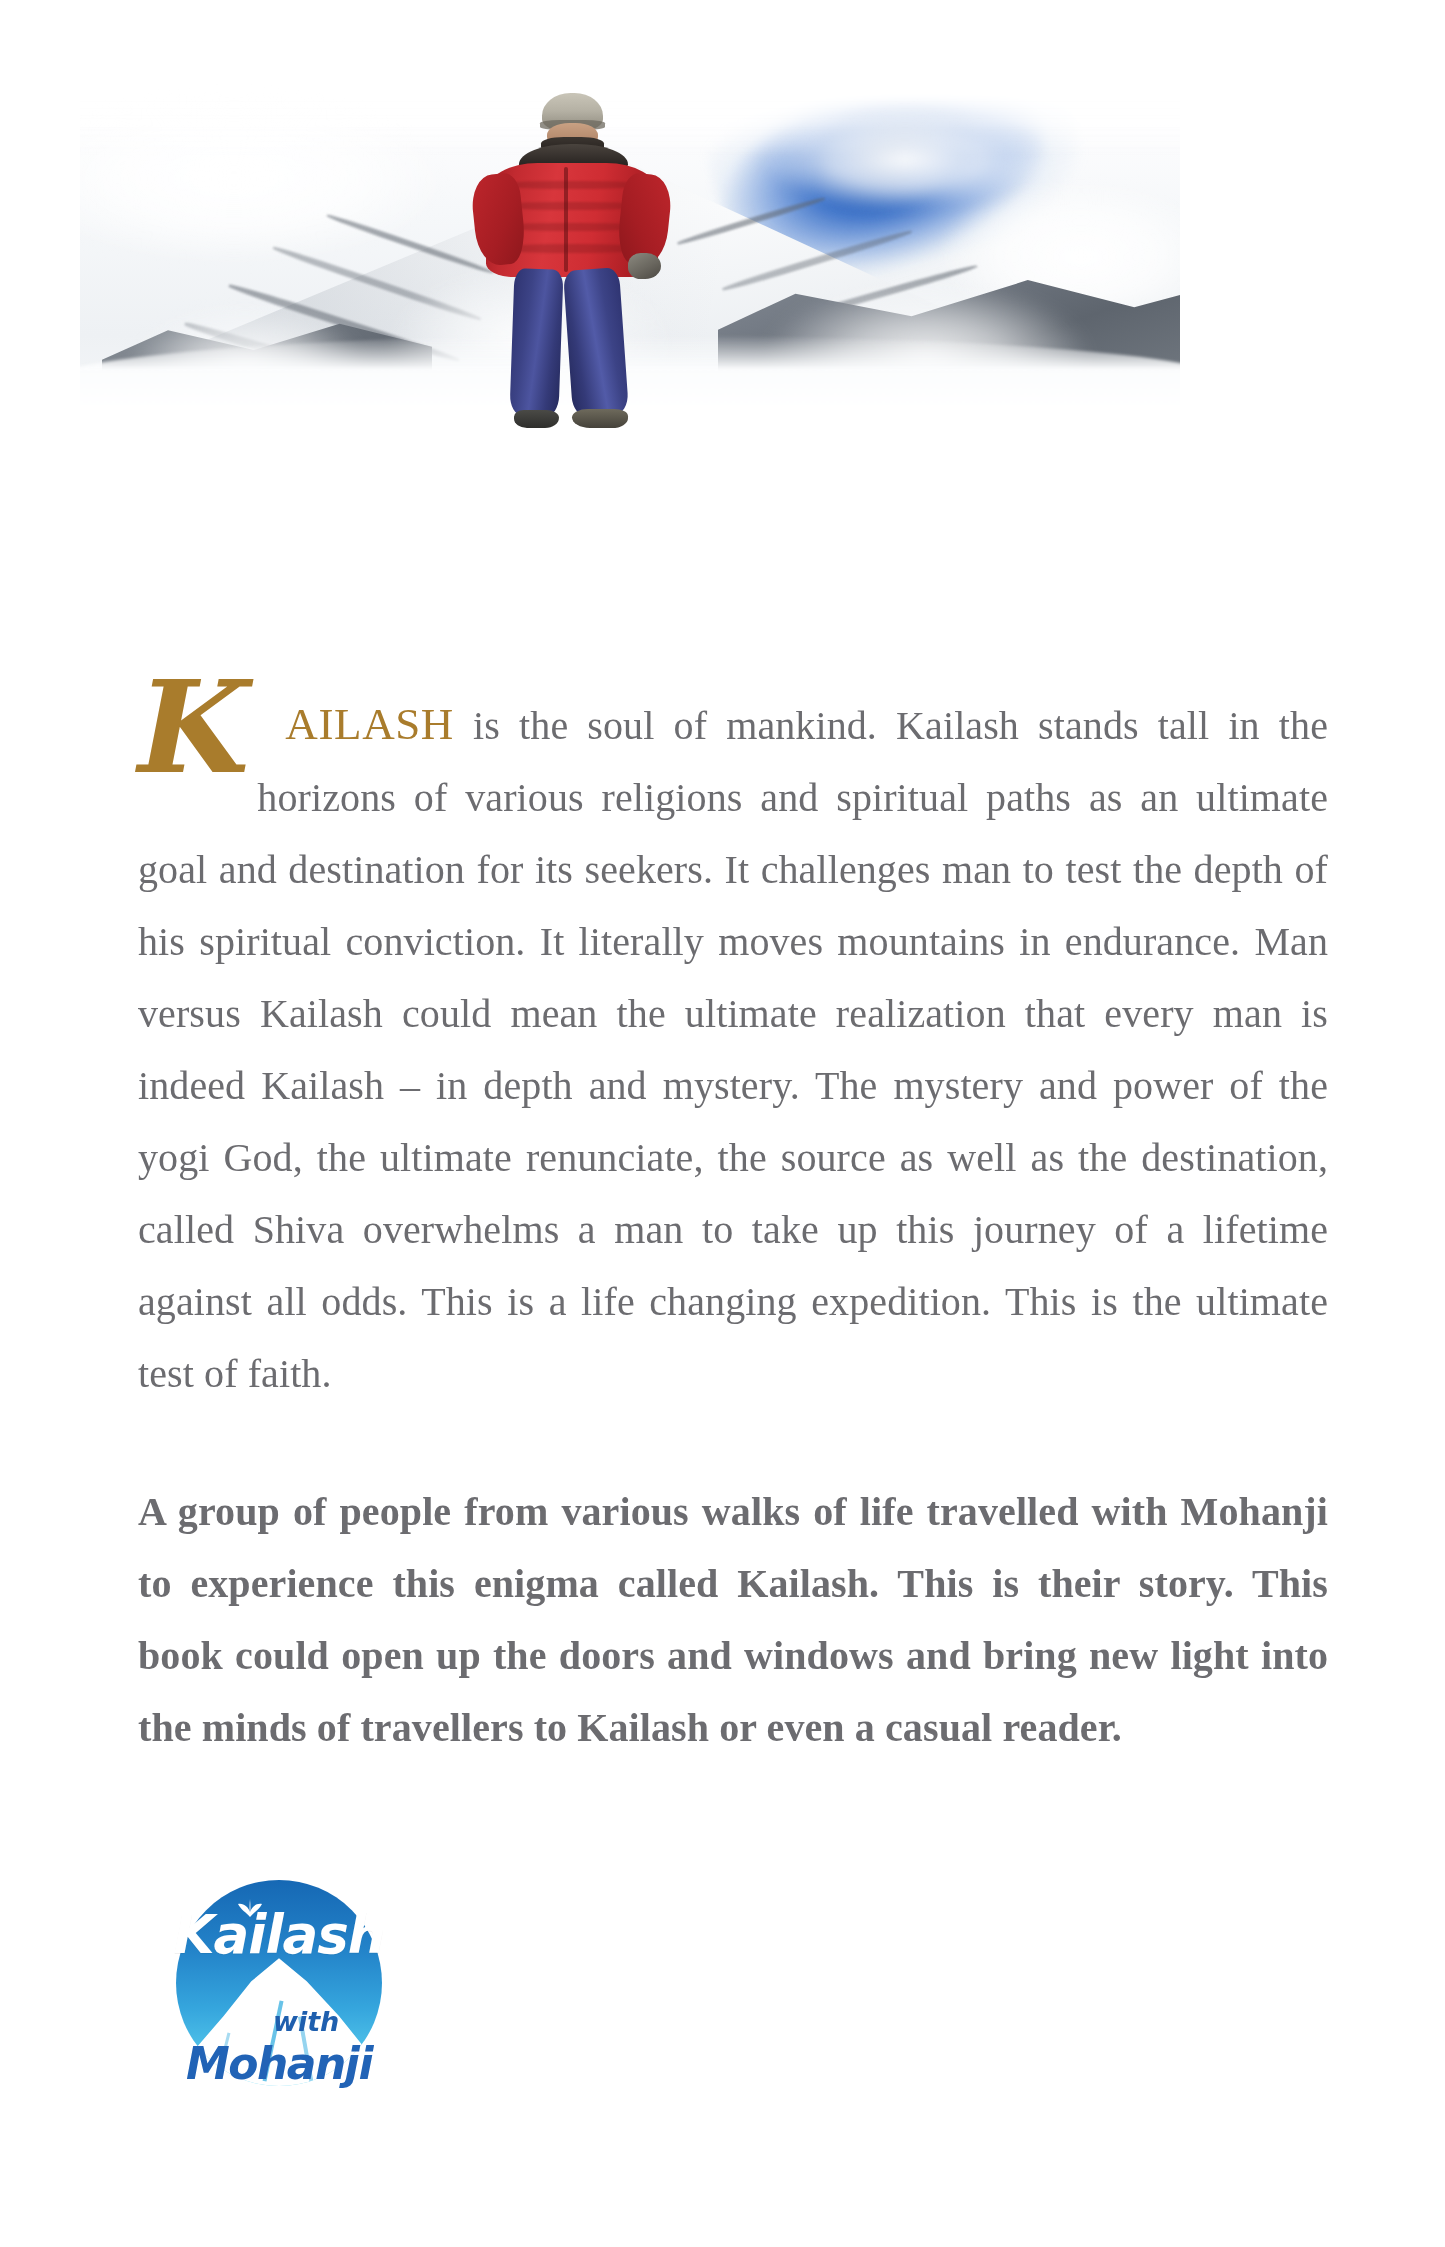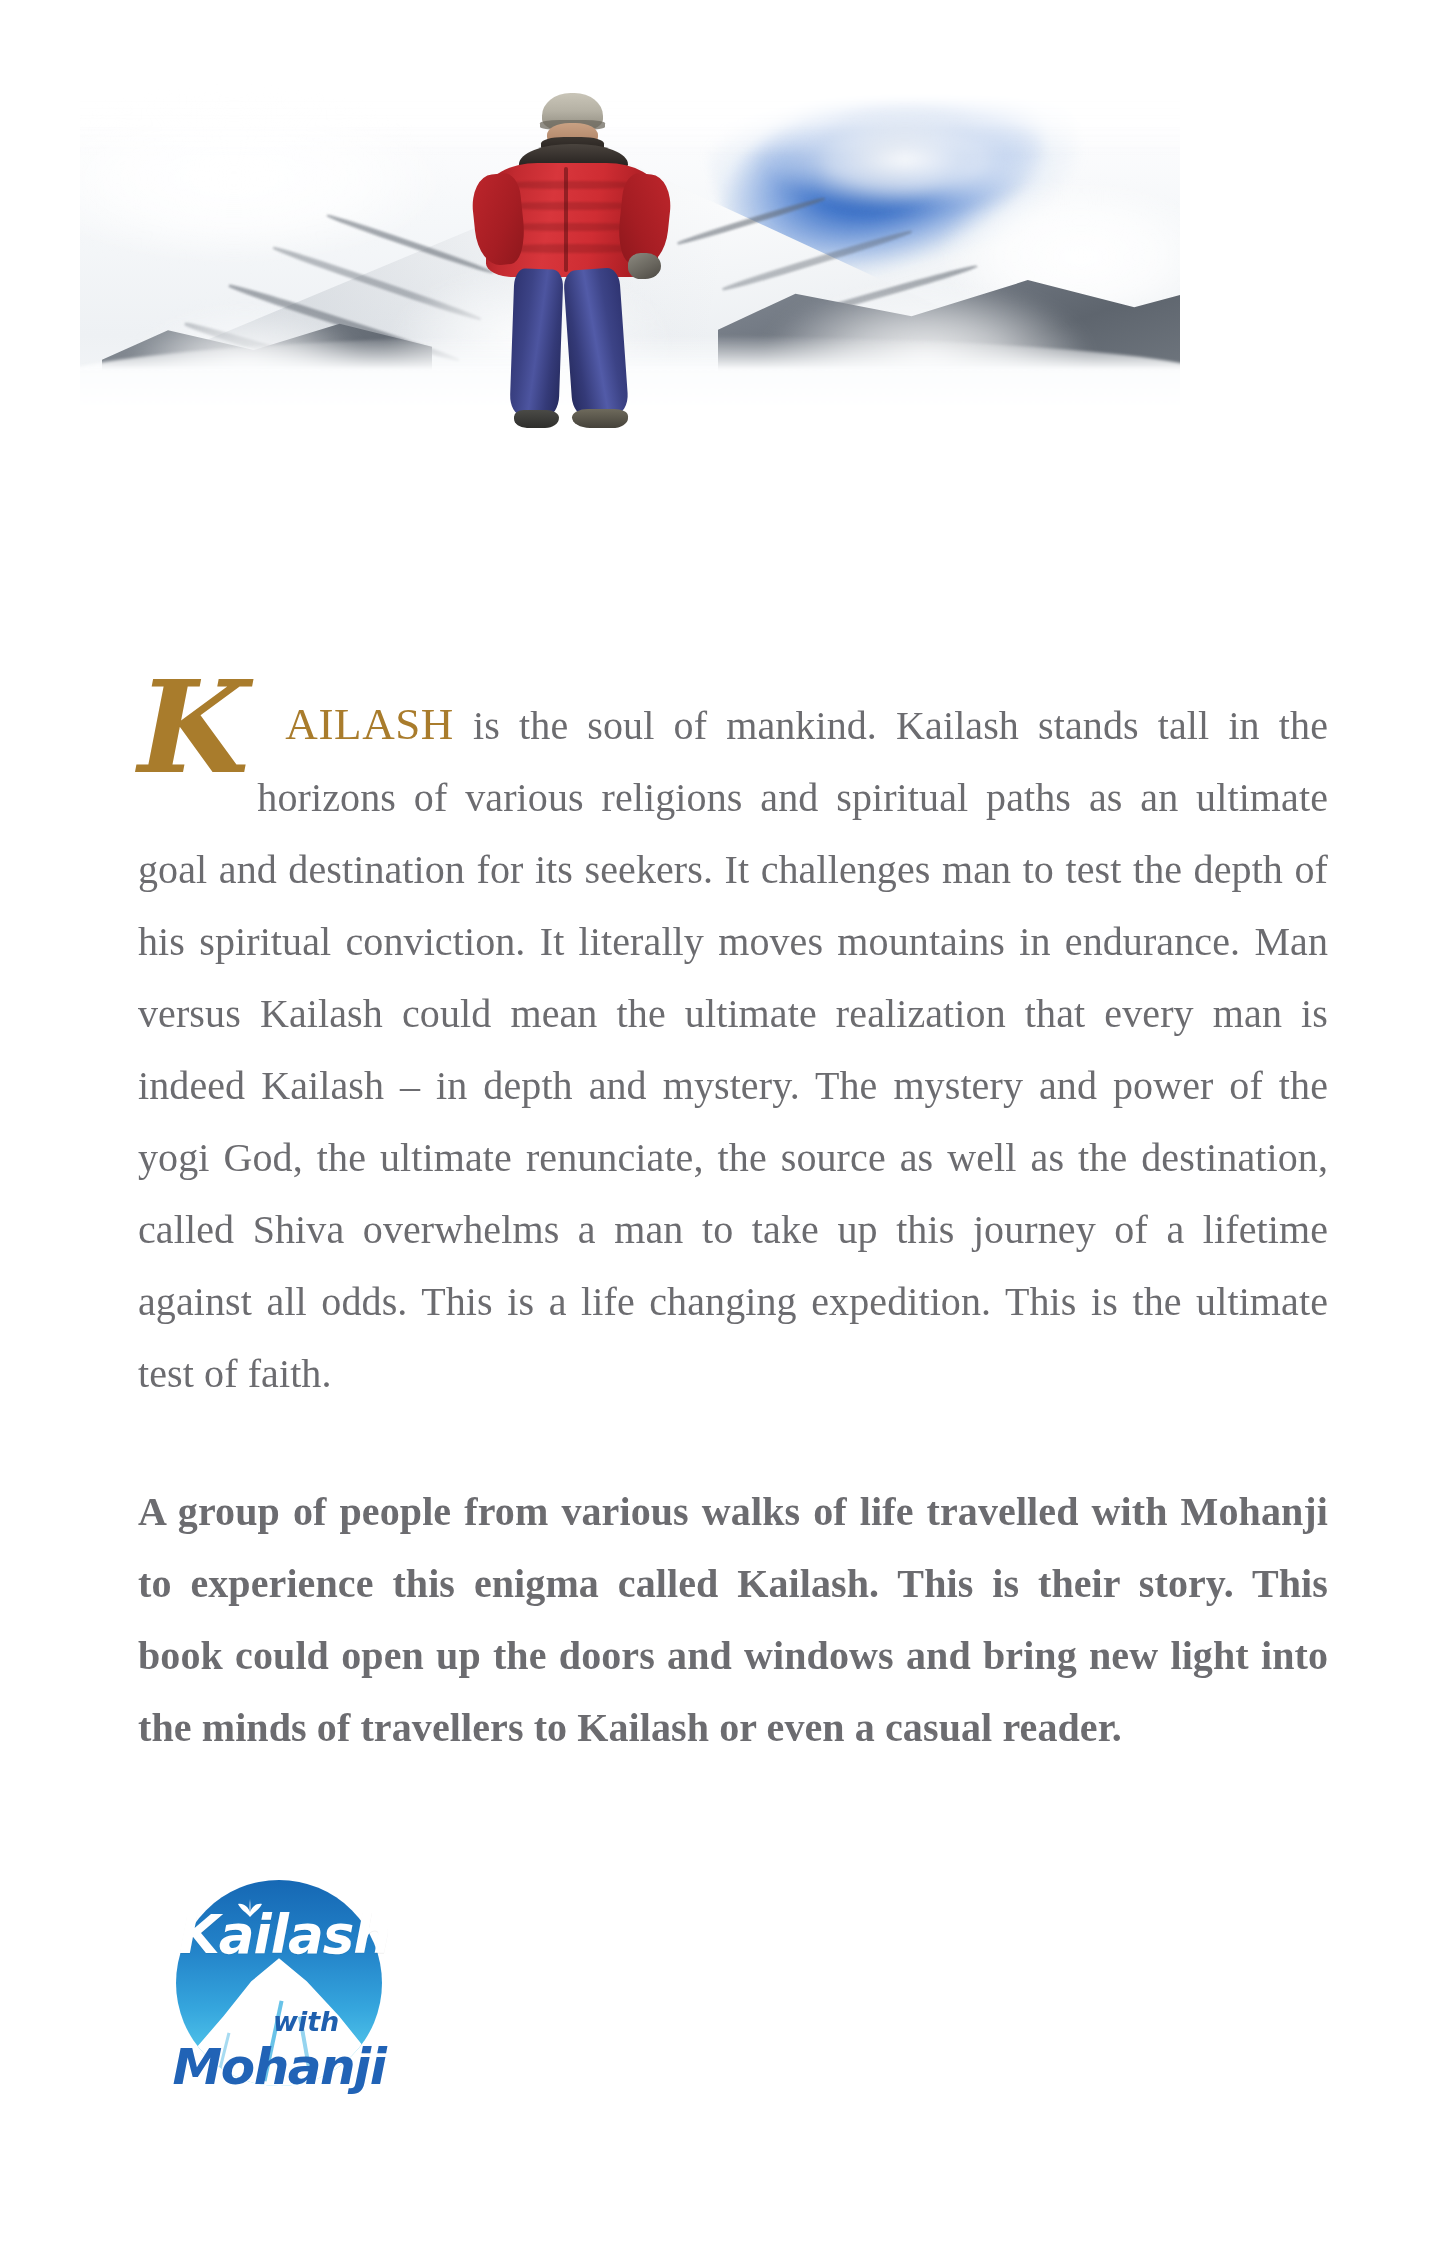--- a/index.html
+++ b/index.html
@@ -281,21 +281,21 @@
     clip-path:polygon(50% 0%, 62% 16%, 76% 40%, 88% 64%, 100% 100%, 0% 100%, 12% 66%, 26% 40%, 38% 16%);
   }
   .kl-mtn-line{
     position:absolute;
     background:#4fb8e4;
     opacity:.85;
   }
   .kl-word{
     position:absolute; left:0; top:24px;
     width:100%;
-    text-align:right;
+    text-align:center;
     color:#ffffff;
     font-family:"DejaVu Sans", sans-serif;
     font-style:italic;
     font-weight:700;
     font-size:53px;
     letter-spacing:-1px;
     text-shadow:0 1px 0 rgba(0,0,0,.06);
   }
   .kl-leaf{
     position:absolute; left:50%; top:18px;
@@ -312,21 +312,21 @@
     font-size:27px;
   }
   .kl-mohanji{
     position:absolute; left:0; top:158px;
     width:100%;
     text-align:center;
     color:#2163b6;
     font-family:"DejaVu Sans", sans-serif;
     font-style:italic;
     font-weight:700;
-    font-size:50px;
+    font-size:44px;
     letter-spacing:-1.5px;
   }
 
   
   .gurulight{
     position:absolute; left:418px; top:40px;
     display:flex; align-items:center; gap:26px;
   }
   .gl-mark{ width:86px; height:152px; }
   .gl-text{

